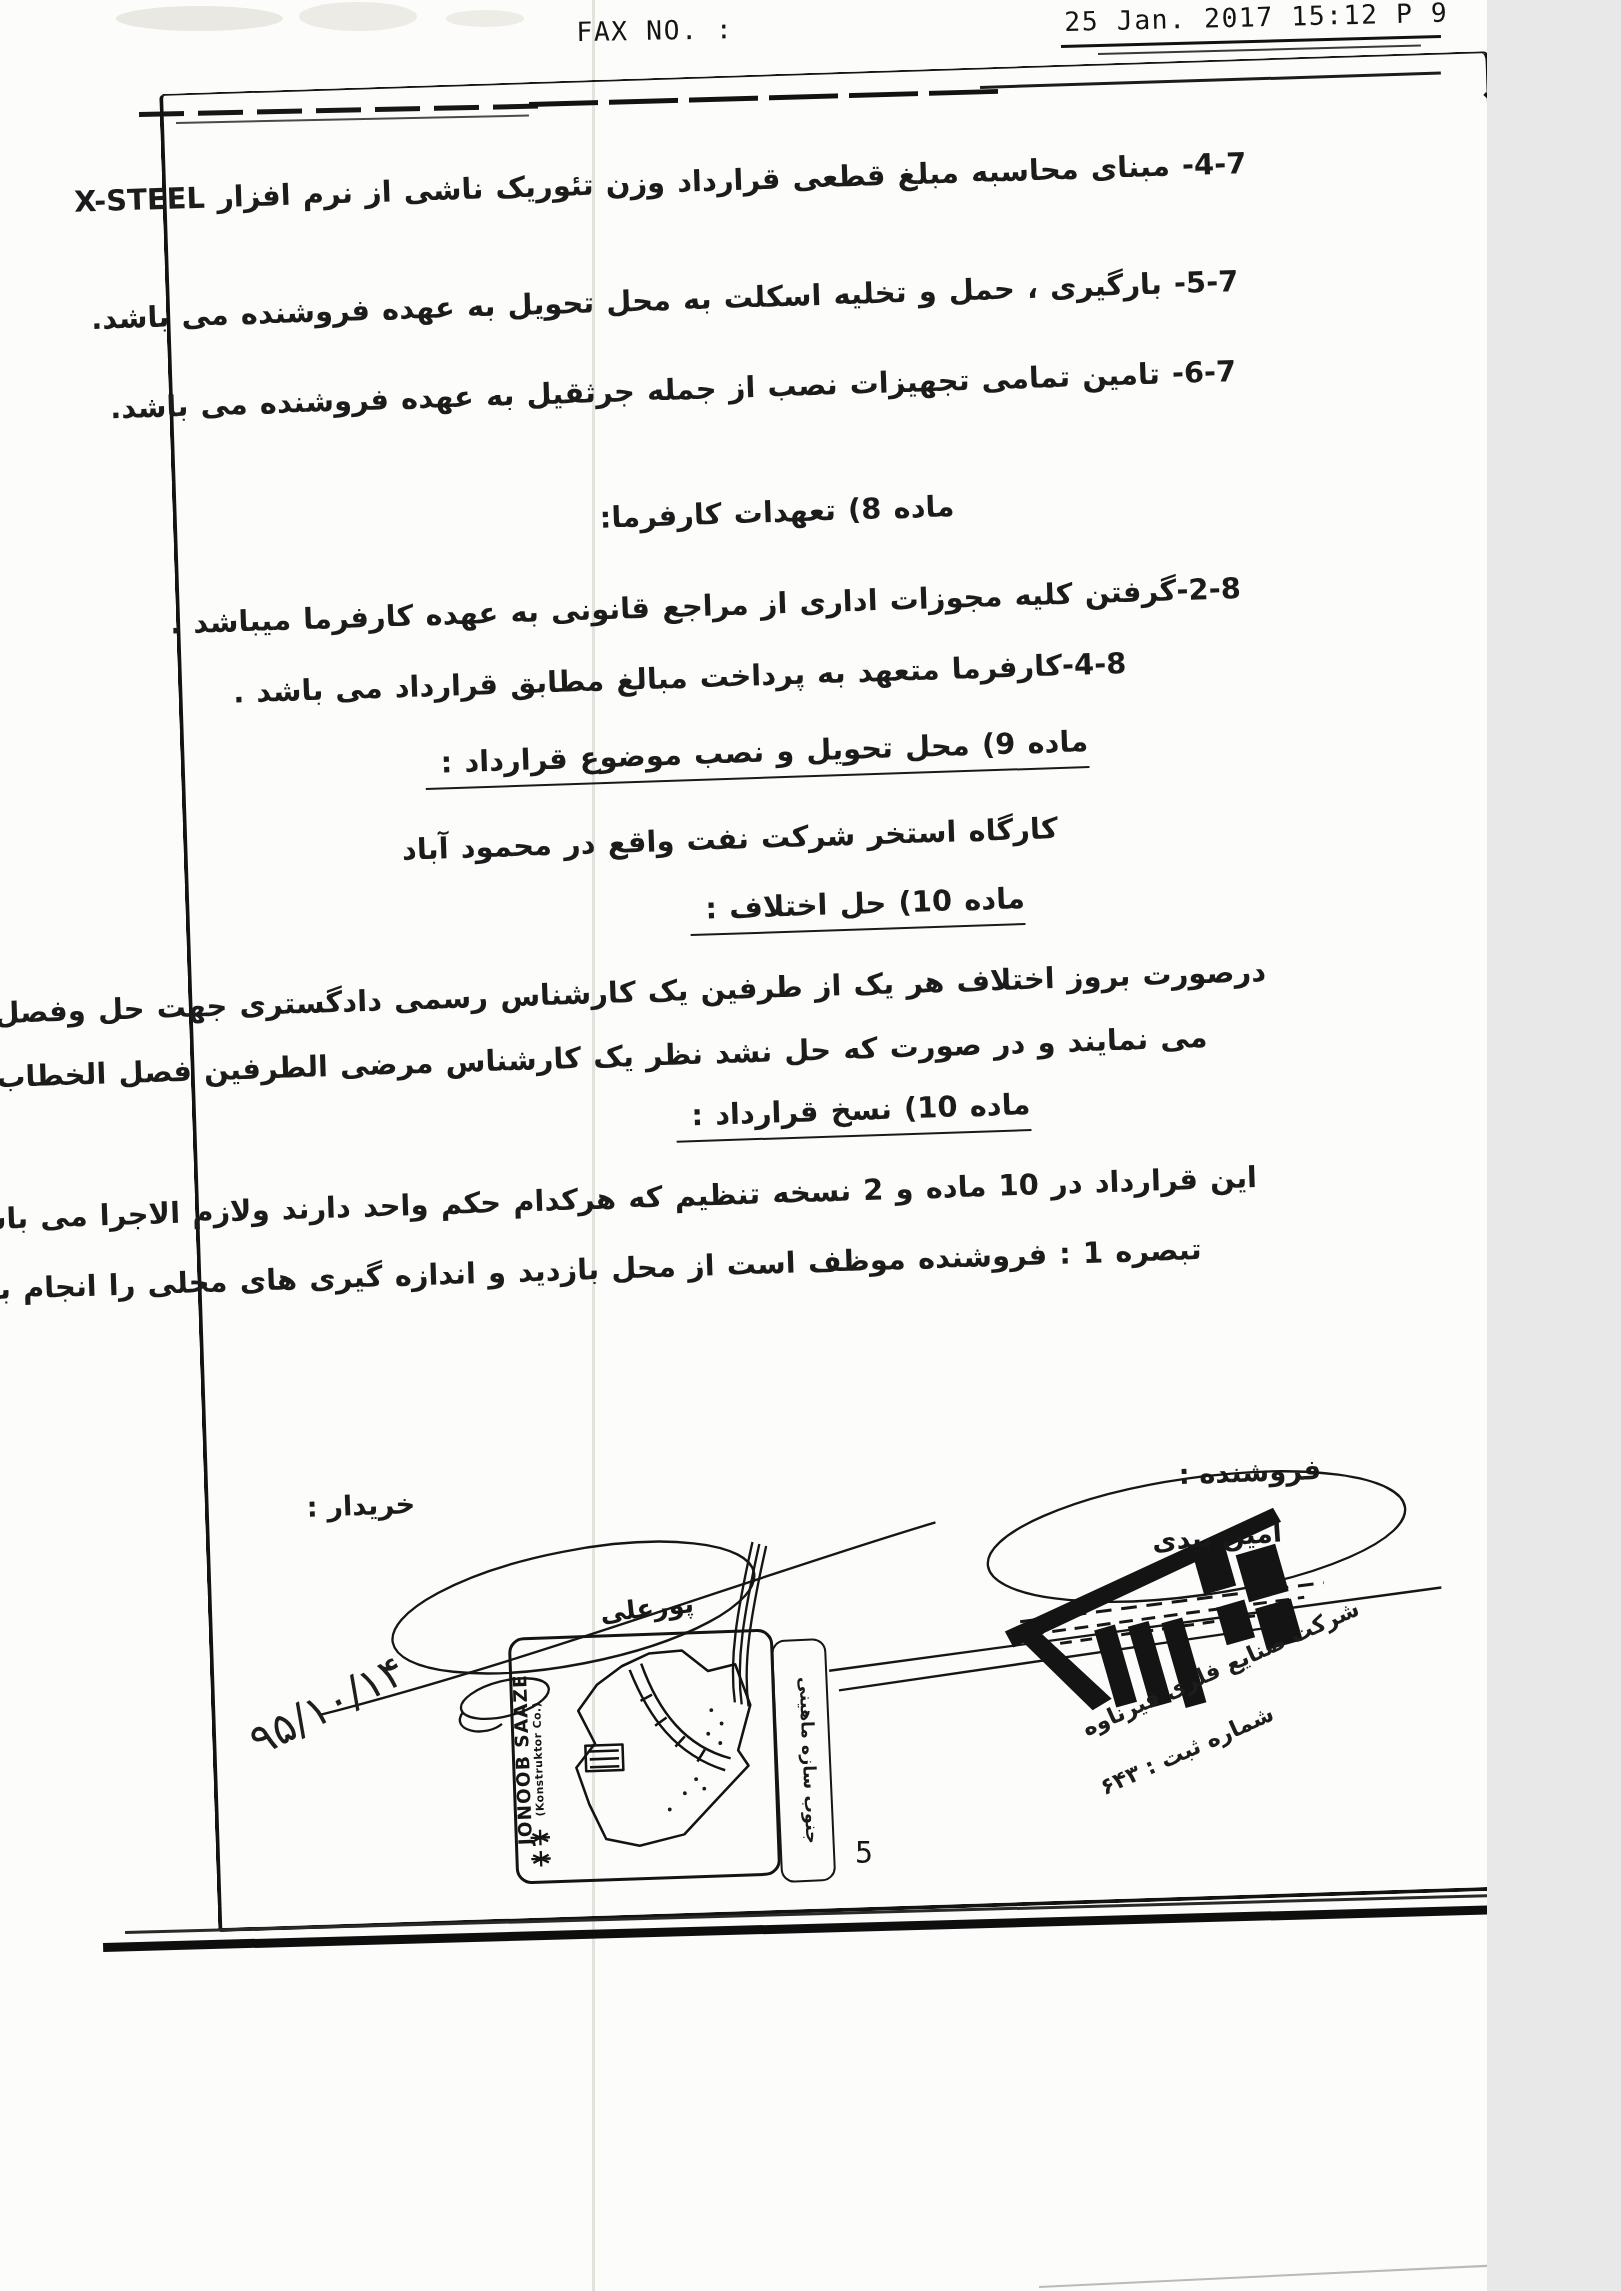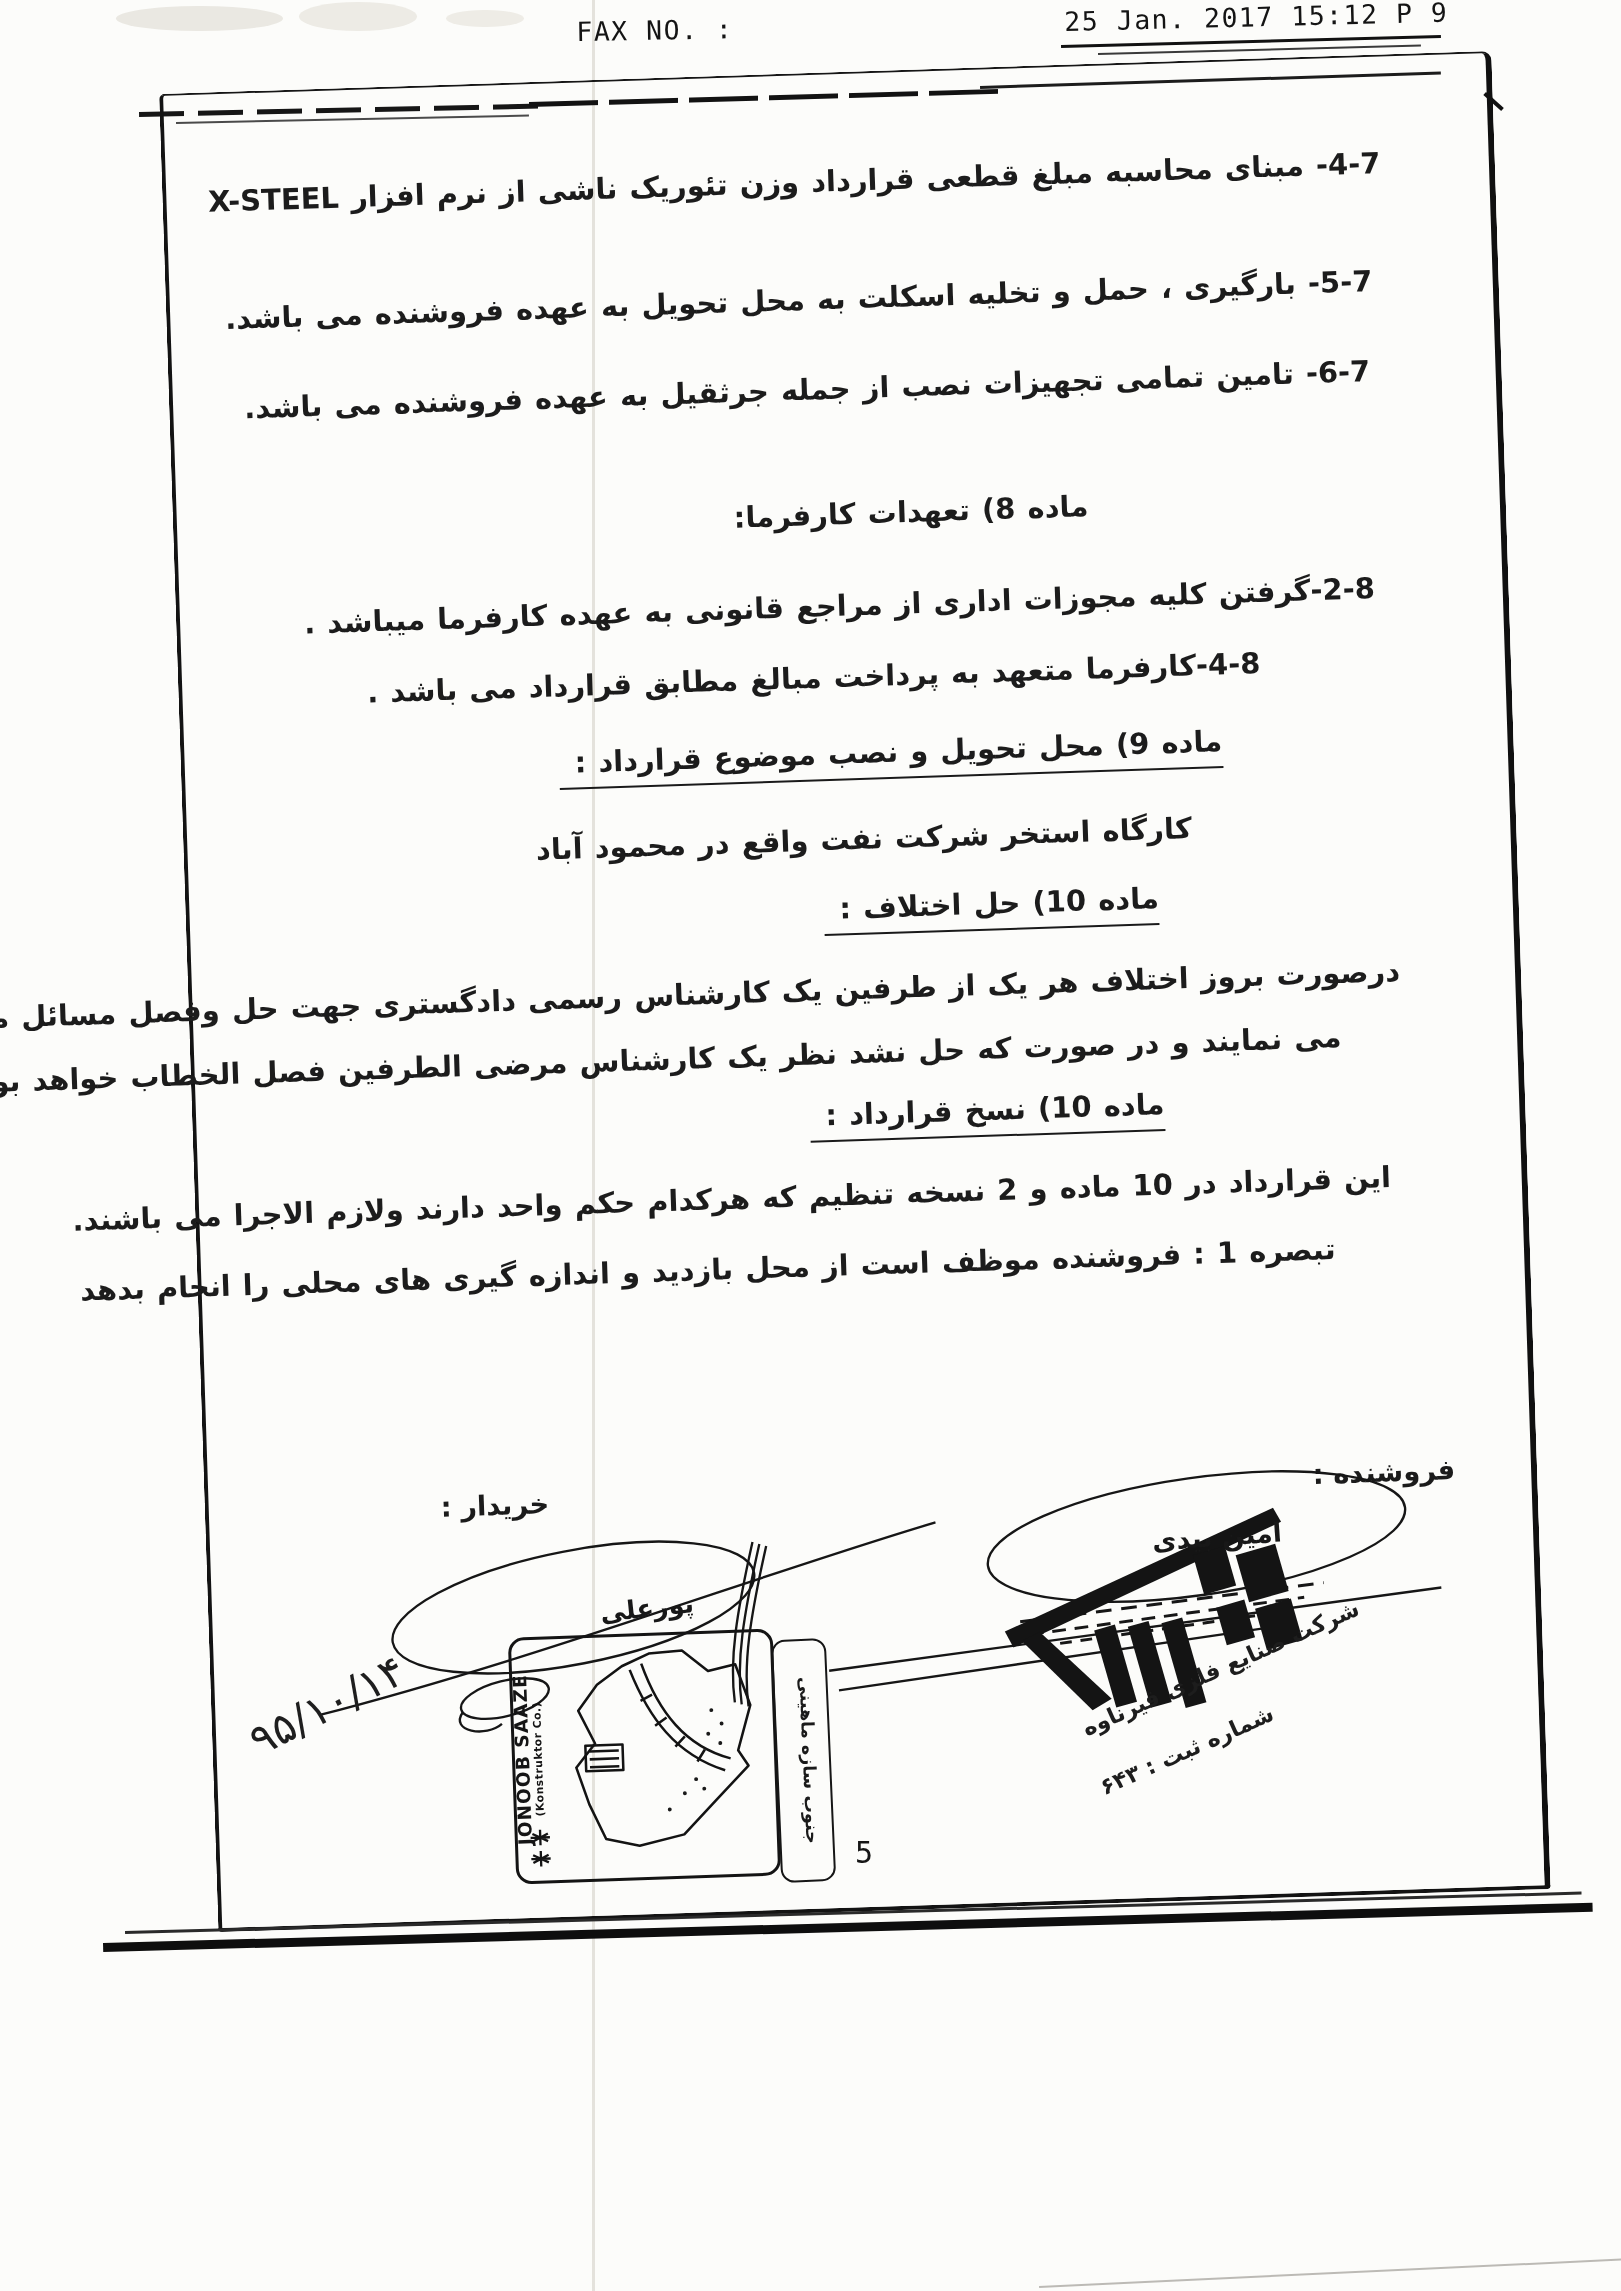--- a/index.html
+++ b/index.html
@@ -1,16 +1,16 @@
 <!DOCTYPE html>
 <html lang="fa"><head>
 <meta charset="utf-8">
 <style>
   html,body{margin:0;padding:0;background:#e8e8e8;}
-  .page{position:relative;width:1621px;height:2292px;background:#fcfcfa;overflow:hidden;
+  .page{position:relative;width:1487px;height:2292px;background:#fcfcfa;overflow:hidden;
         font-family:"DejaVu Sans","Liberation Sans",sans-serif;color:#1b1b1b;}
 
   
   .vscanline{position:absolute;top:0;width:2.9px;height:2292px;background:#e4e2dc;}
   .blob{position:absolute;border-radius:50%;}
   .rline{position:absolute;transform-origin:0 0;}
 
   
   .faxtxt{position:absolute;font-family:"DejaVu Sans Mono","Liberation Mono",monospace;
           font-size:26.5px;letter-spacing:1.5px;color:#141414;white-space:nowrap;transform-origin:0 0;}

